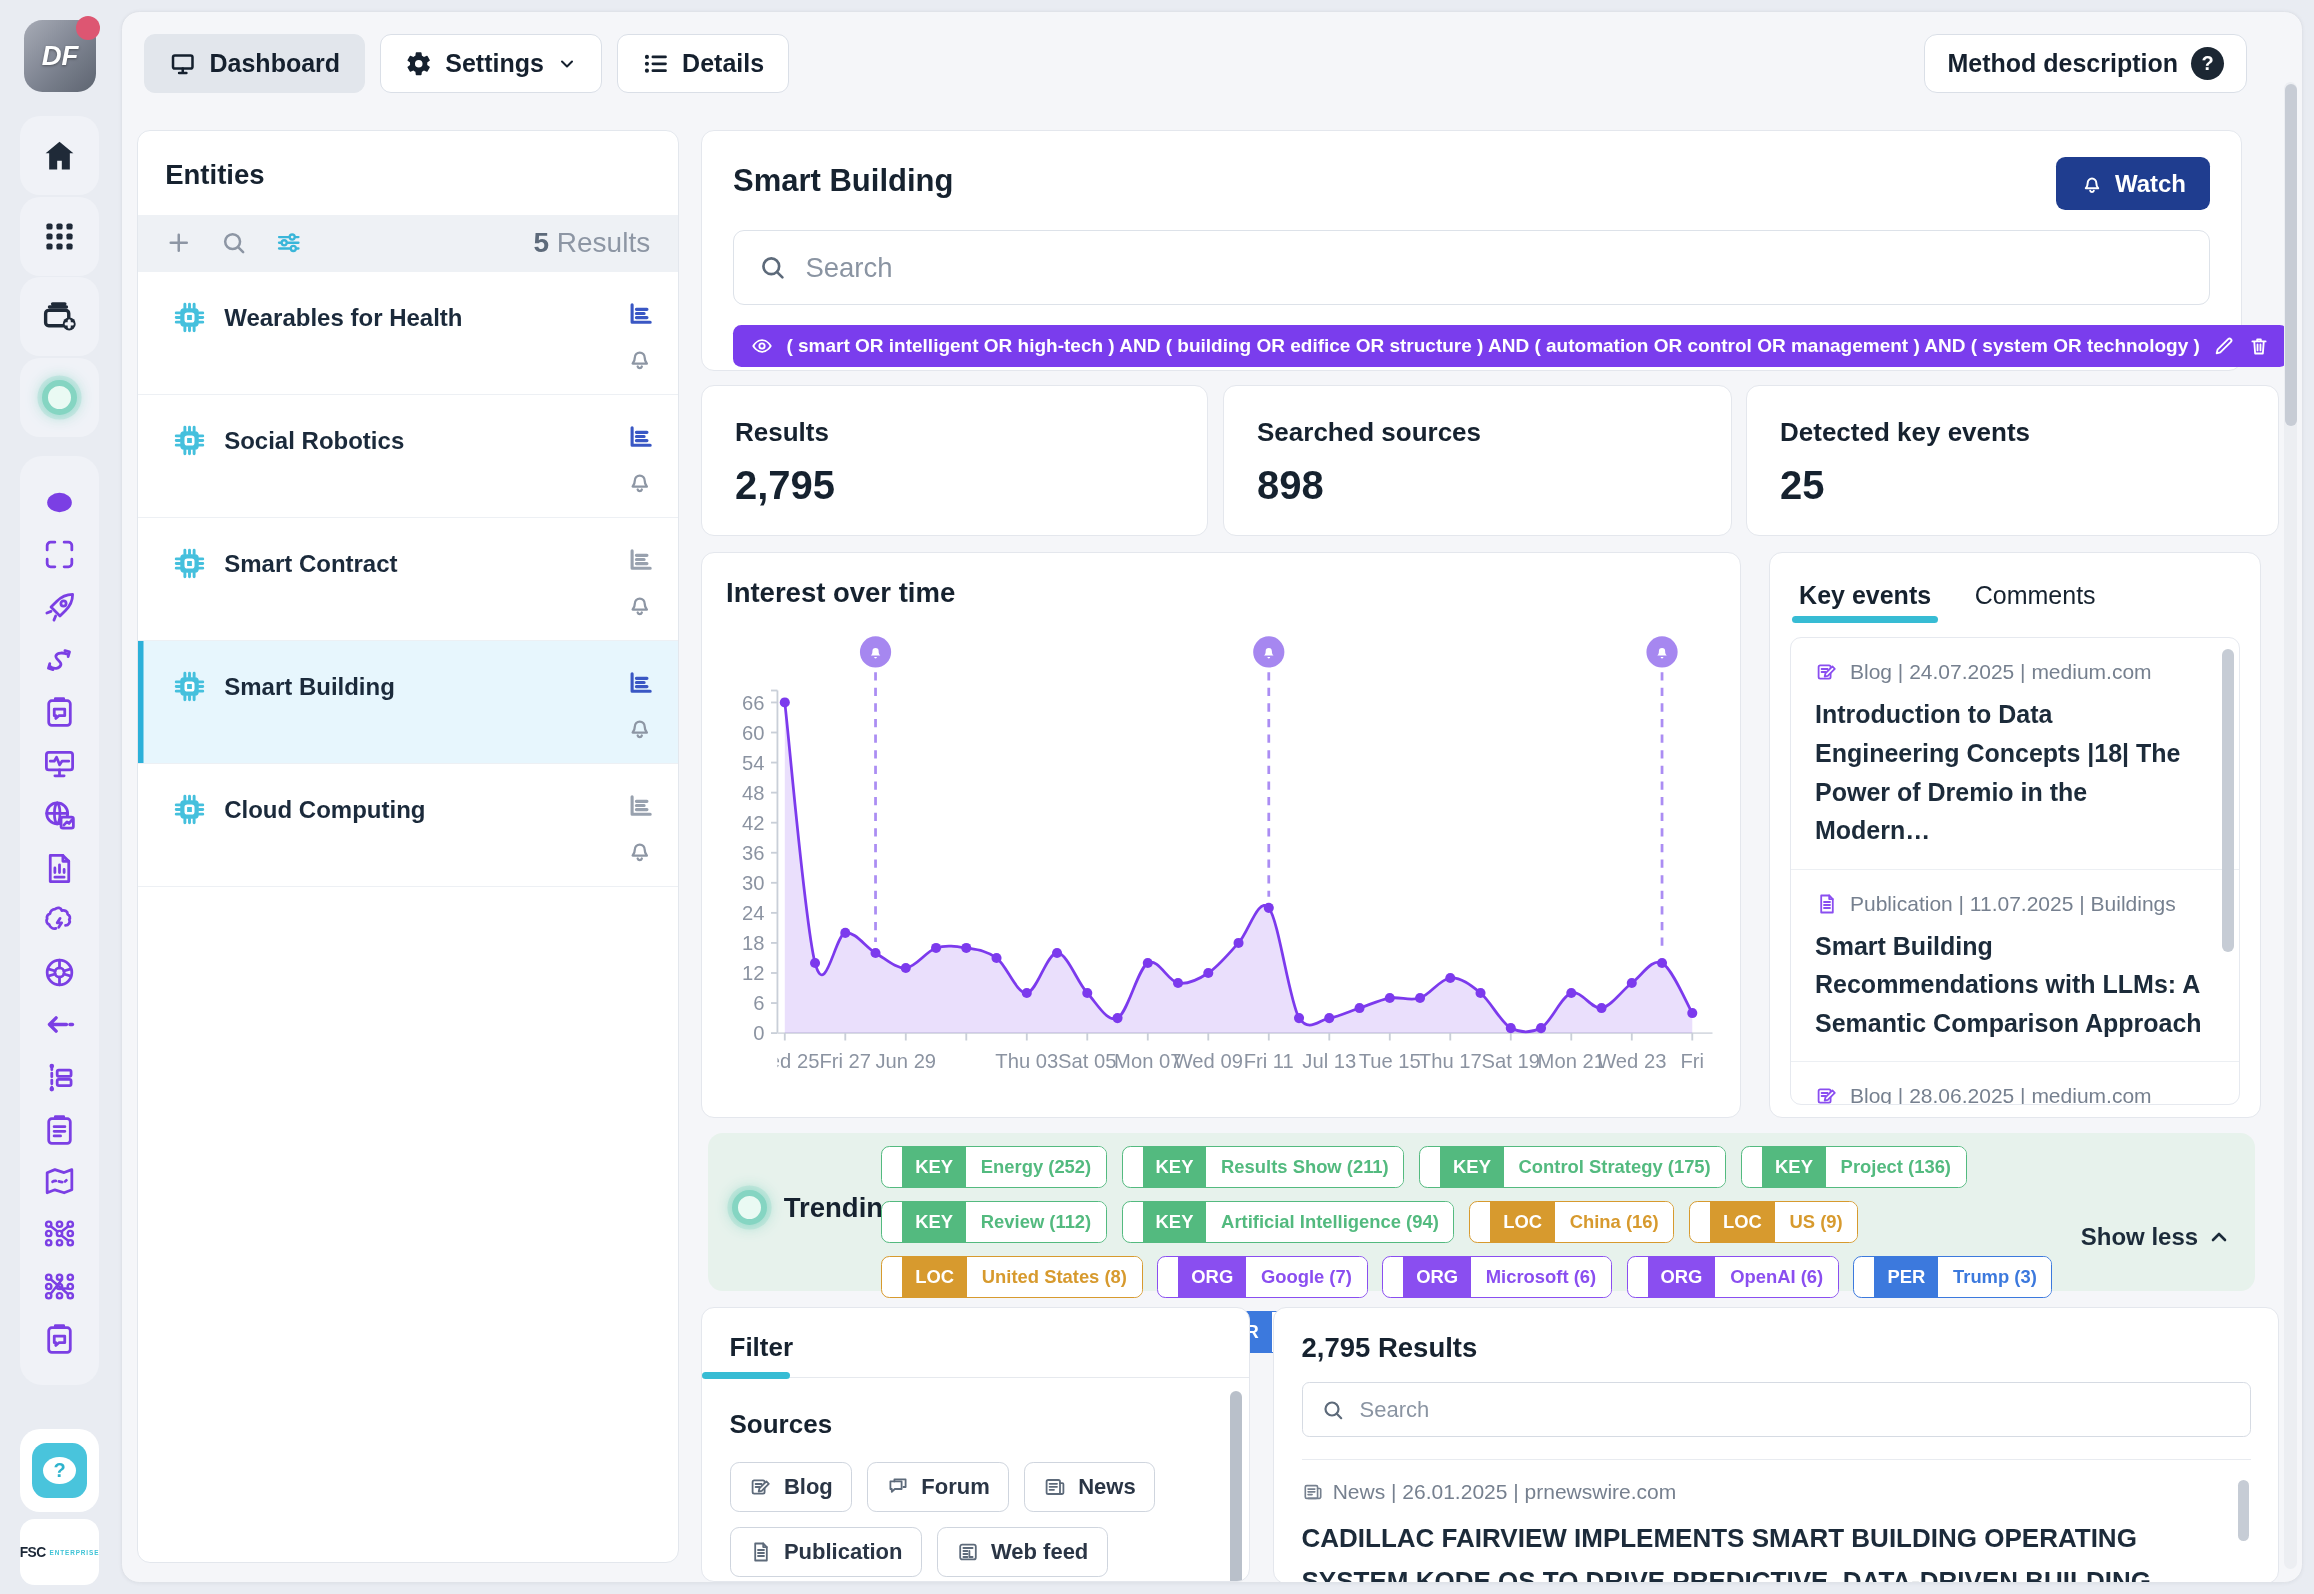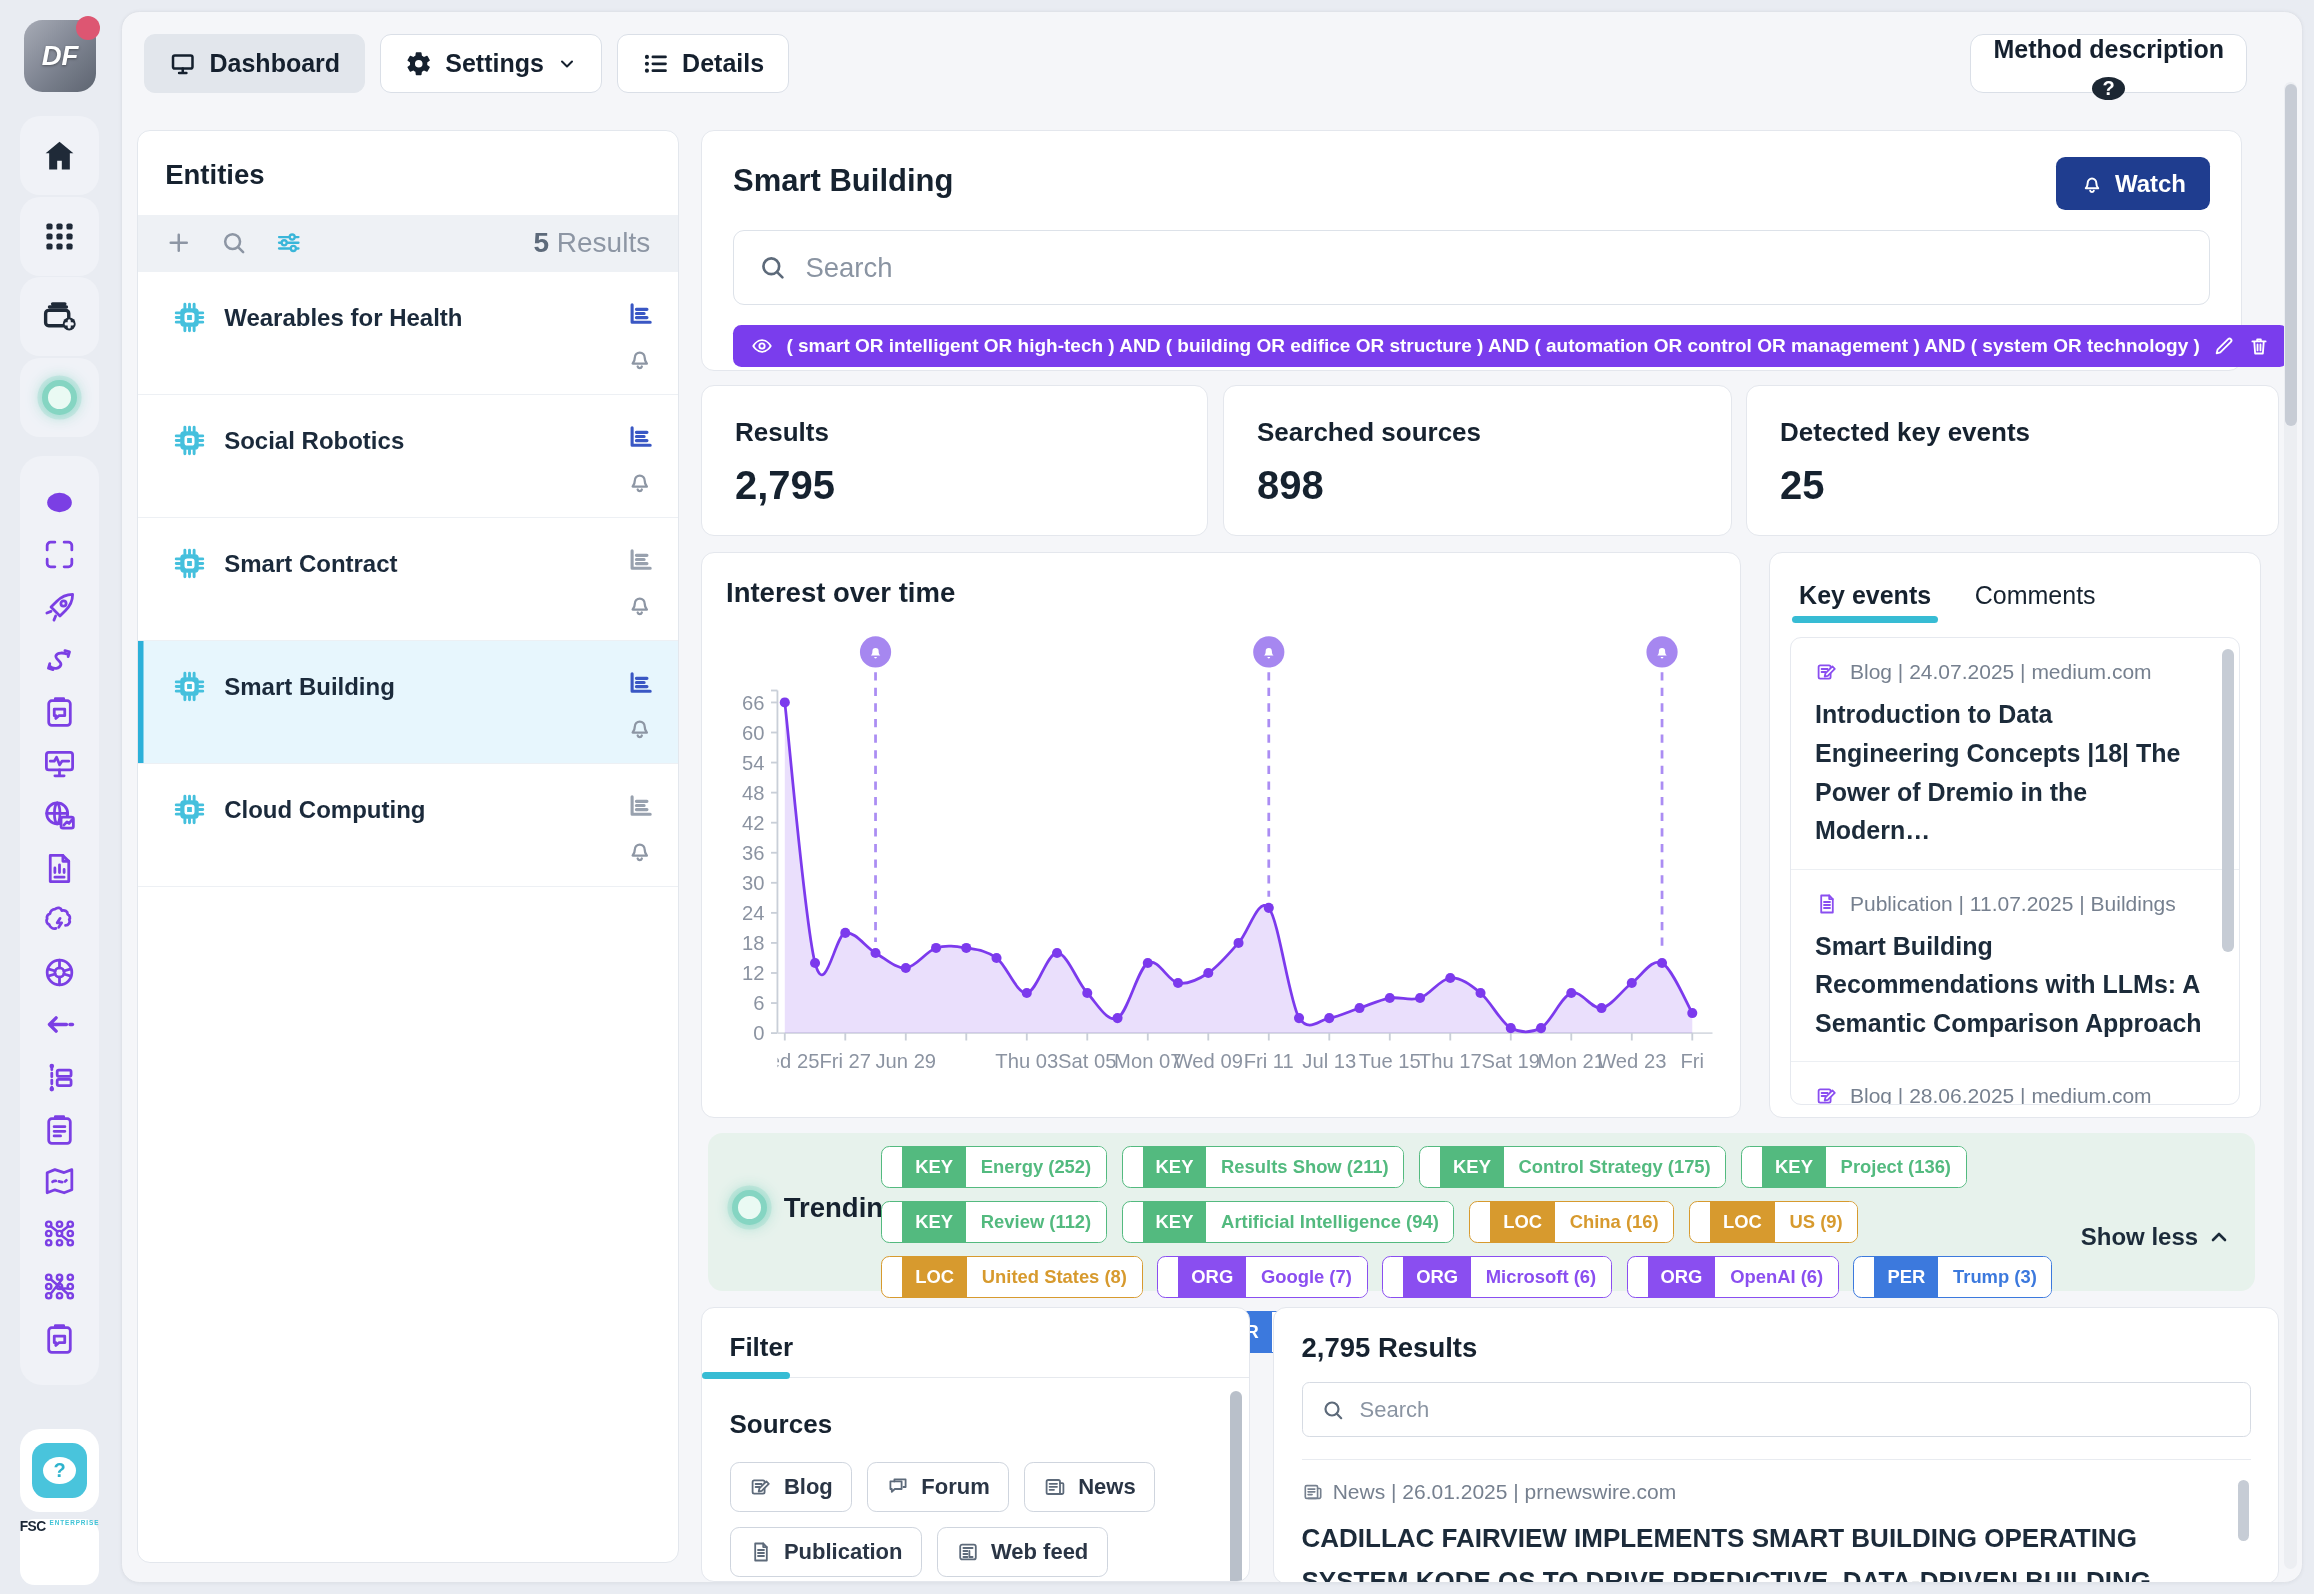--- a/index.html
+++ b/index.html
@@ -17,37 +17,37 @@
   .rail-btn .ic { width:37px; height:37px; color:#1f2a38; }
   .glow-ring { width:35px; height:35px; border-radius:50%; border:6.4px solid #85d5c2; background:#eafaf3;
                box-shadow:0 0 0 4.6px rgba(133,213,194,.28), 0 0 14.7px rgba(120,210,190,.9); display:inline-block; }
   .rail-group { position:absolute; left:20px; top:456px; width:79px; height:929px; border-radius:22px; background:#f0f2f7;
                 display:flex; flex-direction:column; align-items:center; justify-content:space-evenly; padding:13px 0; }
   .rail-group .gbtn { width:37px; height:37px; border:none; background:transparent; cursor:pointer; }
   .rail-group .ic { width:35px; height:35px; color:#7b3fe4; }
   .help-card { position:absolute; left:20px; top:1429px; width:79px; height:83px; background:#fff; border-radius:20px; display:flex; align-items:center; justify-content:center; cursor:pointer; }
   .help-inner { width:55px; height:55px; border-radius:14.7px; background:#49c4dc; display:flex; align-items:center; justify-content:center; }
   .help-q { width:33px; height:27.5px; background:#fff; border-radius:50%; color:#2eb3cd; font-weight:900; font-size:20px; display:flex; align-items:center; justify-content:center; }
-  .fsc-card { position:absolute; left:20px; top:1519px; width:79px; height:66px; background:#fff; border-radius:14.7px; display:flex; align-items:flex-start; justify-content:center; gap:3.7px; }
+  .fsc-card { position:absolute; left:20px; top:1519px; width:79px; height:66px; background:#fff; border-radius:14.7px; display:flex; align-items:center; justify-content:center; gap:3.7px; }
   .fsc-a { font-weight:900; font-size:13.8px; color:#1b2736; letter-spacing:-0.5px; }
   .fsc-b { font-weight:700; font-size:6.4px; color:#3ec3d6; letter-spacing:0.9px; }
 
   
   .app { position:absolute; left:121px; top:11px; width:2182px; height:1572px; background:#f5f6f9;
          border:0.9px solid #e0e3e9; border-radius:18.4px; box-shadow:0 0.9px 3.7px rgba(20,30,50,.05); overflow:hidden; }
 
   
   .topbar { position:absolute; left:22px; right:22px; top:22px; height:59px; display:flex; align-items:center; }
   .tbtn { height:59px; border-radius:11px; border:1.8px solid #dadfe7; background:#fff; display:flex; align-items:center; gap:13px;
           padding:0 24px; font-family:inherit; font-weight:700; font-size:25px; color:#15202e; cursor:pointer; margin-right:14.7px; }
   .tbtn.active { background:#e2e6ec; border-color:#e2e6ec; }
   .tbtn .ic { width:27.5px; height:27.5px; color:#15202e; }
   .tbtn .ic.small { width:20px; height:20px; }
   .method { position:absolute; right:33px; top:0; height:59px; border-radius:13px; border:1.8px solid #dadfe7; background:#fff;
-            display:flex; align-items:center; gap:13px; padding:0 22px; font-family:inherit; font-weight:600; font-size:25px; color:#15202e; cursor:pointer;flex-direction:column; }
+            display:flex; align-items:center; gap:13px; padding:0 22px; font-family:inherit; font-weight:600; font-size:25px; color:#15202e; cursor:pointer; }
   .qbadge { width:33px; height:33px; border-radius:50%; background:#1c2733; color:#fff; font-size:20px; font-weight:800; display:flex; align-items:center; justify-content:center; }
 
   
   .entities { position:absolute; left:14.7px; top:118px; width:542px; height:1433px; background:#fff; border:0.9px solid #e3e7ed; border-radius:13px; overflow:hidden; }
   .entities h2 { font-size:27.5px; font-weight:800; color:#16222f; padding:27.5px 27.5px 24px; }
   .etoolbar { height:57px; background:#eef1f5; display:flex; align-items:center; padding:0 27.5px; gap:27.5px; }
   .etoolbar .ic { width:27.5px; height:27.5px; color:#8d96a4; cursor:pointer; }
   .etoolbar .ic.teal { color:#3ab6d9; }
   .etoolbar .count { margin-left:auto; font-size:28px; color:#8d96a4; }
   .etoolbar .count b { color:#5d6a7a; font-weight:700; }

